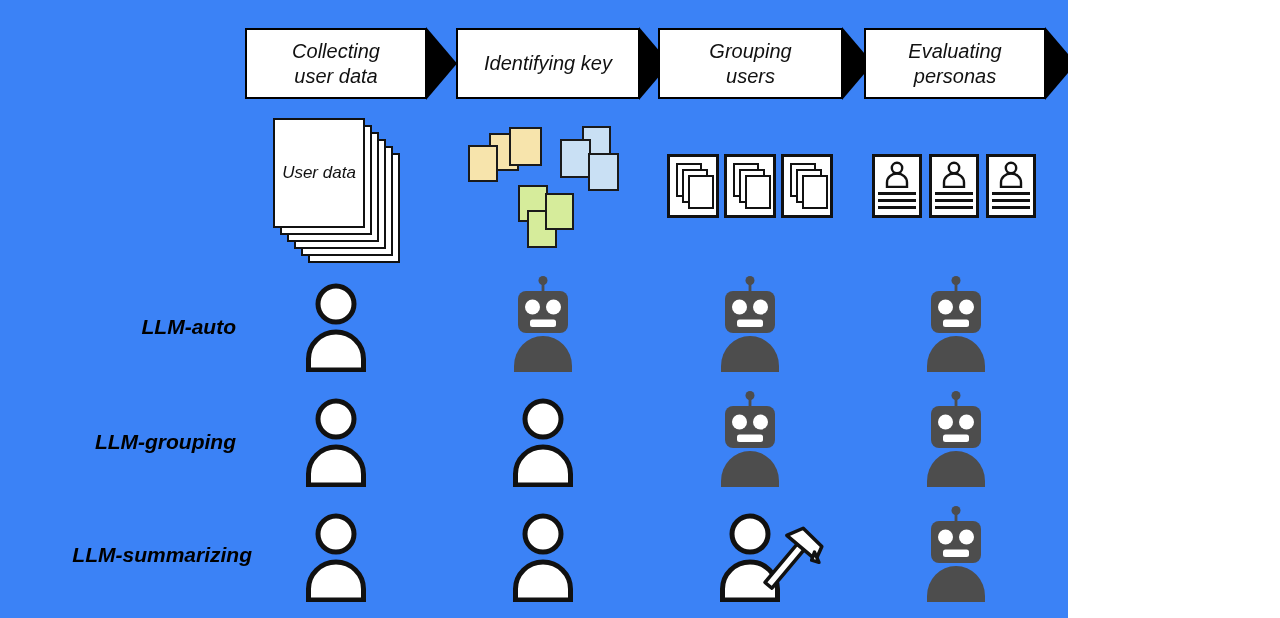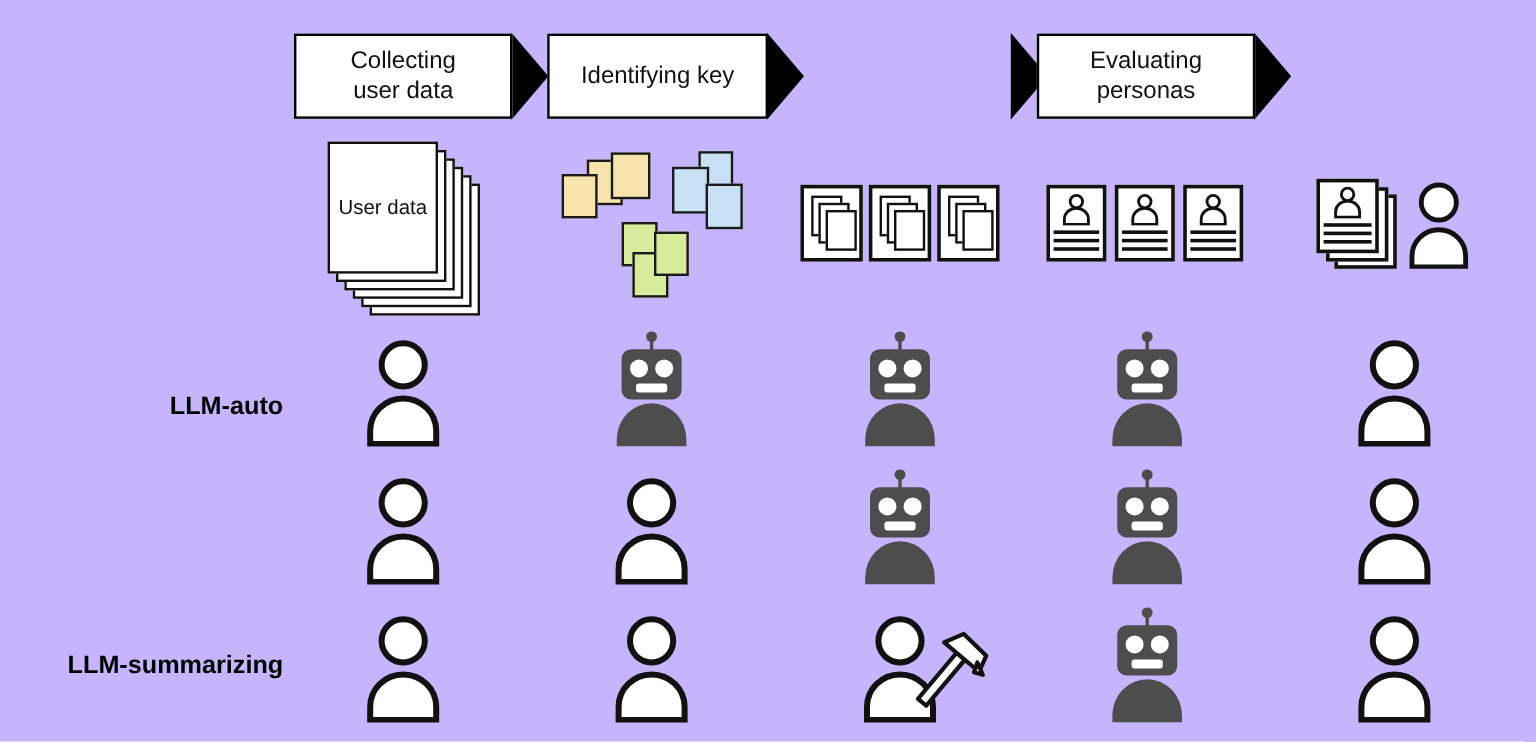--- a/index.html
+++ b/index.html
@@ -1,17 +1,17 @@
 <!DOCTYPE html>
 <html style="--orange-fill: #F7E4AC; --blue-fill: #C9E0F4; --green-fill: #D6EC9B; --orange-border: #F2C84E; --blue-border: #A9CBEE; --green-border: #9CCB5B; --robot: #4D4D4D; --outline: #111111;"><head>
 <meta charset="utf-8">
 <style>
   * { margin:0; padding:0; box-sizing:border-box; }
   html,body { background:#fff; font-family:"Liberation Sans", sans-serif; color:#111; }
-  #canvas { position:relative; width:1280px; height:618px; background:#c4b5fd; overflow:hidden; }
+  #canvas { position:relative; width:1068px; height:618px; background:#3b82f6; overflow:hidden;font-style:italic; }
 
   
   .stage-box{
     position:absolute; top:28px; height:71px; background:#fff;
     border:2.5px solid #000; display:flex; flex-direction:column;
     align-items:center; justify-content:center;
     font-size:20px; line-height:25px; color:#111; text-align:center; z-index:2;
   }
   .flow-arrow{
     position:absolute; top:27px; width:31px; height:73px; background:#000;
@@ -62,20 +62,24 @@
     <span>Collecting</span>
     <span>user data</span>
   </div>
   <div class="flow-arrow" style="left:426px;"></div>
 
   <div class="stage-box" style="left:456px;width:184px;">
     <span>Identifying key</span>
   </div>
   <div class="flow-arrow" style="left:639px;"></div>
 
+  <div class="stage-box" style="left:658px;width:185px;">
+    <span>Grouping</span>
+    <span>users</span>
+  </div>
   <div class="flow-arrow" style="left:842px;"></div>
 
   <div class="stage-box" style="left:864px;width:182px;">
     <span>Evaluating</span>
     <span>personas</span>
   </div>
   <div class="flow-arrow" style="left:1045px;"></div>
 
 
   <div>
@@ -162,22 +166,23 @@
       <div class="pc-line" style="width:40px;"></div>
       <div class="pc-line" style="width:40px;"></div>
       <div class="pc-line" style="width:40px;"></div>
     </div>
     <svg width="54" height="78" viewBox="0 0 64 96" style="position:absolute;left:1172px;top:146px;">
       <circle cx="32" cy="28" r="18" class="outline-stroke"></circle>
       <path d="M4.5 94 L4.5 83 A27.5 27 0 0 1 59.5 83 L59.5 94 Z" class="outline-stroke"></path>
     </svg>
   </div>
 
-  <div class="row-label" style="top:315px;margin-top:12px;">LLM-auto</div>
-  <div class="row-label" style="top:543px;">LLM-summarizing</div>
+  <div class="row-label" style="top:315px;">LLM-auto</div>
+  <div class="row-label" style="top:430px;">LLM-grouping</div>
+  <div class="row-label" style="top:543px;margin-left:16px;">LLM-summarizing</div>
 
   <div class="icon-slot" style="left:304px;top:276px;">
   <svg width="64" height="96" viewBox="0 0 64 96">
     <circle cx="32" cy="28" r="18" class="outline-stroke"></circle>
     <path d="M4.5 94 L4.5 83 A27.5 27 0 0 1 59.5 83 L59.5 94 Z" class="outline-stroke"></path>
   </svg>
 </div>
   <div class="icon-slot" style="left:511px;top:276px;">
   <svg width="64" height="96" viewBox="0 0 64 96">
     <circle cx="32" cy="4.5" r="4.5" class="robot-fill"></circle>

